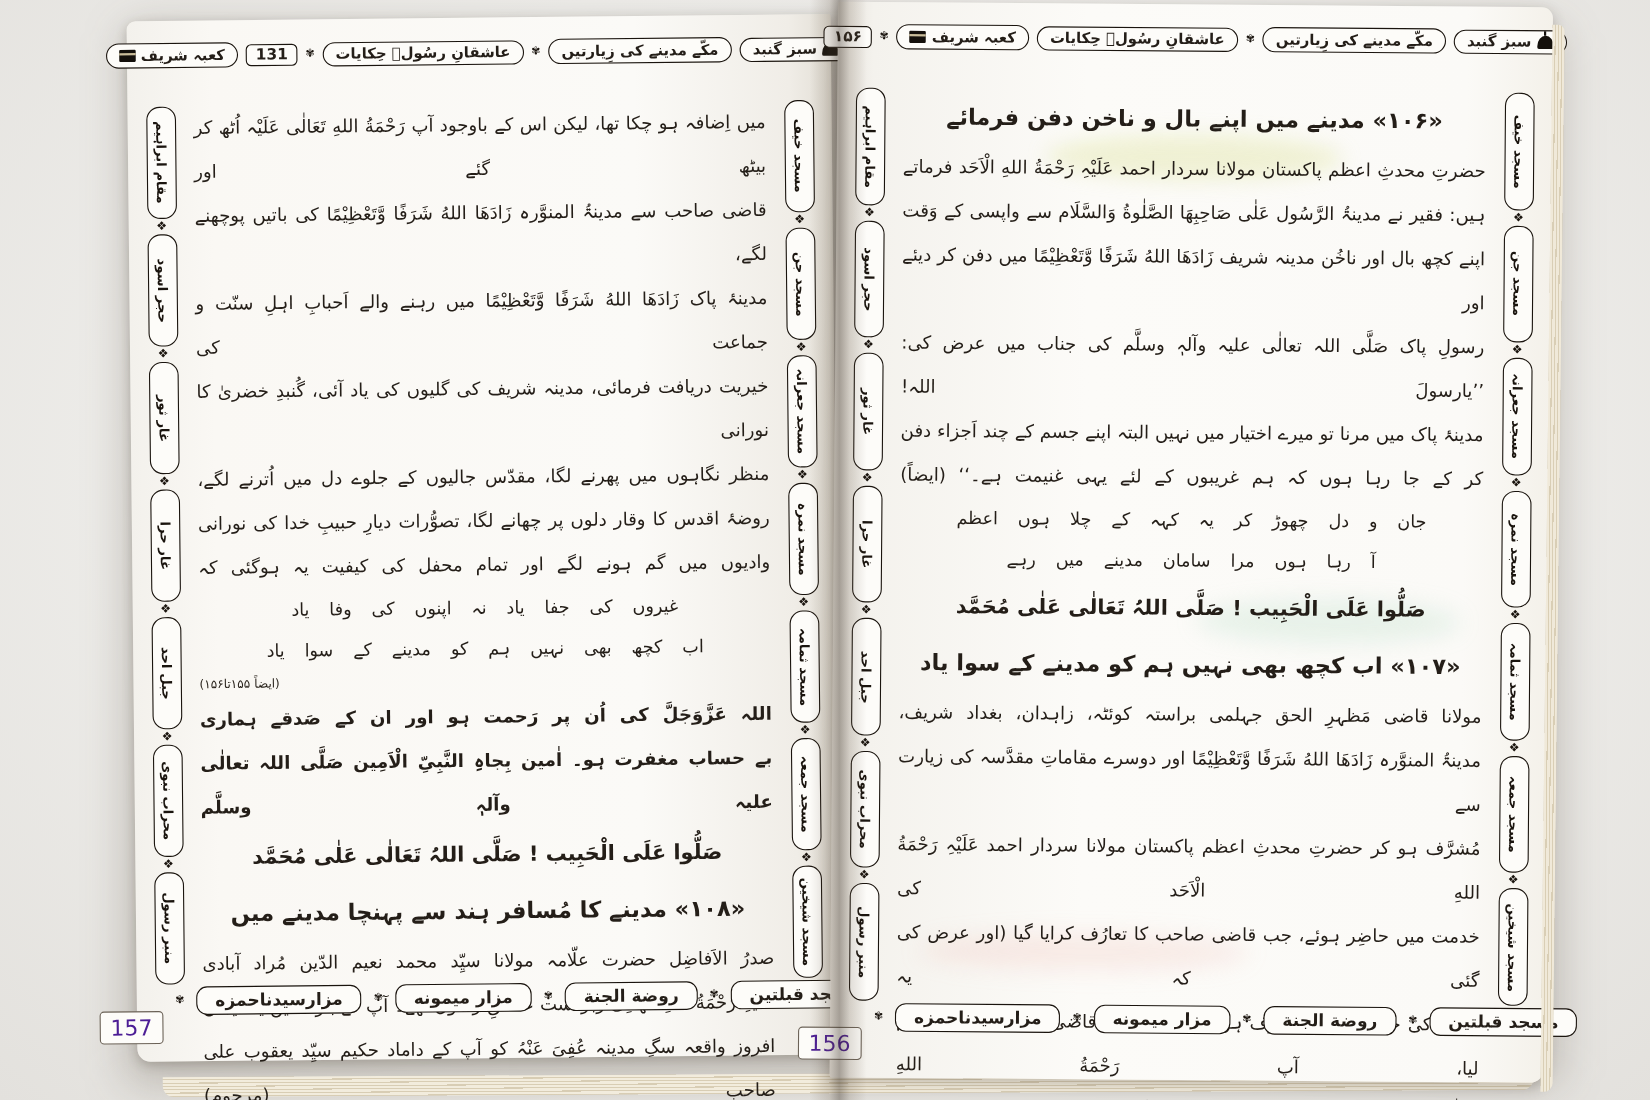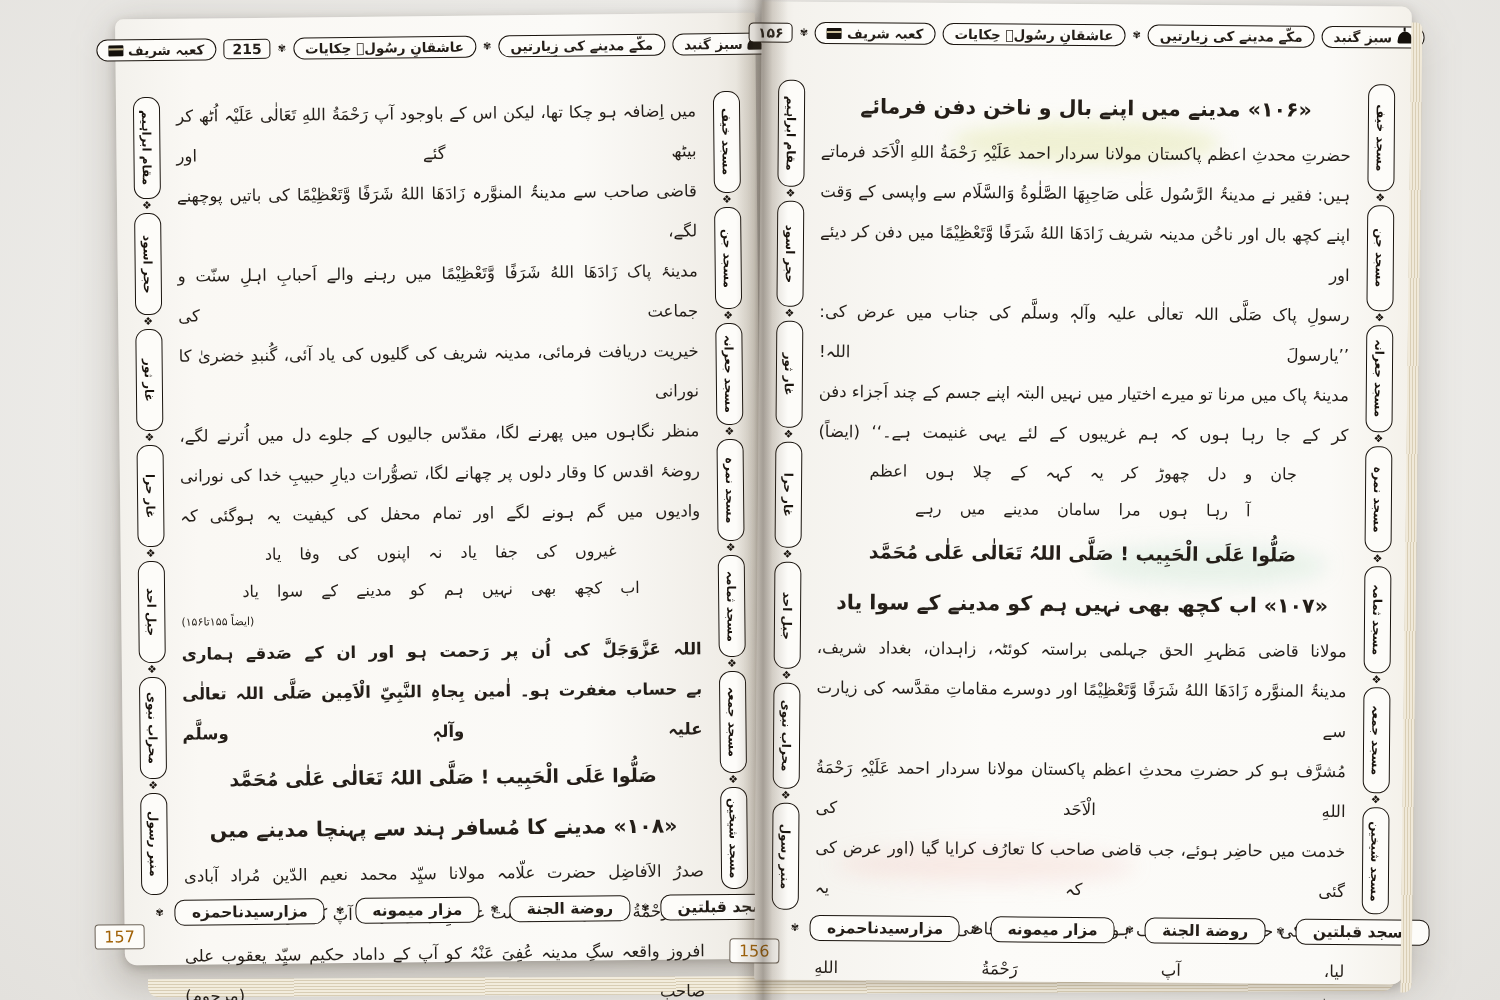--- a/index.html
+++ b/index.html
@@ -30,21 +30,21 @@
     background:#fdfcf9;white-space:nowrap;display:flex;align-items:center;gap:5px;}
   .hnum{border:1.7px solid #1a140e;border-radius:5px;padding:1px 8px;font-size:14px;font-weight:bold;background:#fdfcf9;}
   .orn{font-size:10px;line-height:10px;color:#1a140e;}
   .orn::before{content:"✾";}
   .kaaba{width:15px;height:11px;background:#14100b;display:inline-block;position:relative;border-radius:1px;}
   .kaaba::after{content:"";position:absolute;left:0;right:0;top:3px;height:2px;background:#cabd9a;}
   .dome{width:15px;height:12px;background:#14100b;display:inline-block;border-radius:50% 50% 10% 10%/80% 80% 12% 12%;position:relative;}
   .dome::after{content:"";position:absolute;left:6px;top:-4px;width:2px;height:4px;background:#14100b;}
   .ftr{position:absolute;bottom:16px;left:0;right:0;display:flex;align-items:center;justify-content:center;gap:11px;direction:ltr;}
   .fpill{border:1.7px solid #1a140e;border-radius:10px;padding:3px 16px;font-size:15.5px;font-weight:bold;background:#fdfcf9;white-space:nowrap;}
-  .fnum{border:1.5px solid #6b6257;border-radius:4px;padding:2px 9px;font-size:16px;background:#fdfcf9;color:#a16207;margin-top:48px;}
+  .fnum{border:1.5px solid #6b6257;border-radius:4px;padding:2px 9px;font-size:20px;background:#fdfcf9;color:#4c1d95;margin-top:48px;}
   
   .frame{position:absolute;left:12px;right:12px;top:74px;bottom:66px;display:flex;}
   .mcol{width:36px;display:flex;flex-direction:column;align-items:center;justify-content:space-between;padding:3px 0;}
   .vpill{width:25px;flex:1;max-height:106px;margin:1px 0;border:1.5px solid #1a140e;border-radius:12px;
     display:flex;align-items:center;justify-content:center;background:#fdfcf9;}
   .vpill span{writing-mode:vertical-rl;font-size:12px;font-weight:bold;white-space:nowrap;letter-spacing:1px;color:#1a140e;}
   .dia{font-size:11px;line-height:12px;color:#1a140e;}
   .dia::before{content:"❖";}
   
   .ta{flex:1;direction:rtl;padding:4px 12px 0;}
@@ -65,21 +65,21 @@
 <div class="scene">
   <div class="book">
     <div class="stack-bottom"></div>
 
     <div class="page page-left">
       <div class="hdr">
         <span class="hpill">
           <span class="kaaba"></span>
           <span>کعبہ شریف</span>
         </span>
-        <span class="hnum">215</span>
+        <span class="hnum">131</span>
         <span class="orn"></span>
         <span class="hpill">عاشقانِ رسُولؐ حِکایات</span>
         <span class="orn"></span>
         <span class="hpill">مکّے مدینے کی زِیارتیں</span>
         <span class="hpill">
           <span>سبز گنبد</span>
           <span class="dome"></span>
         </span>
       </div>
 

